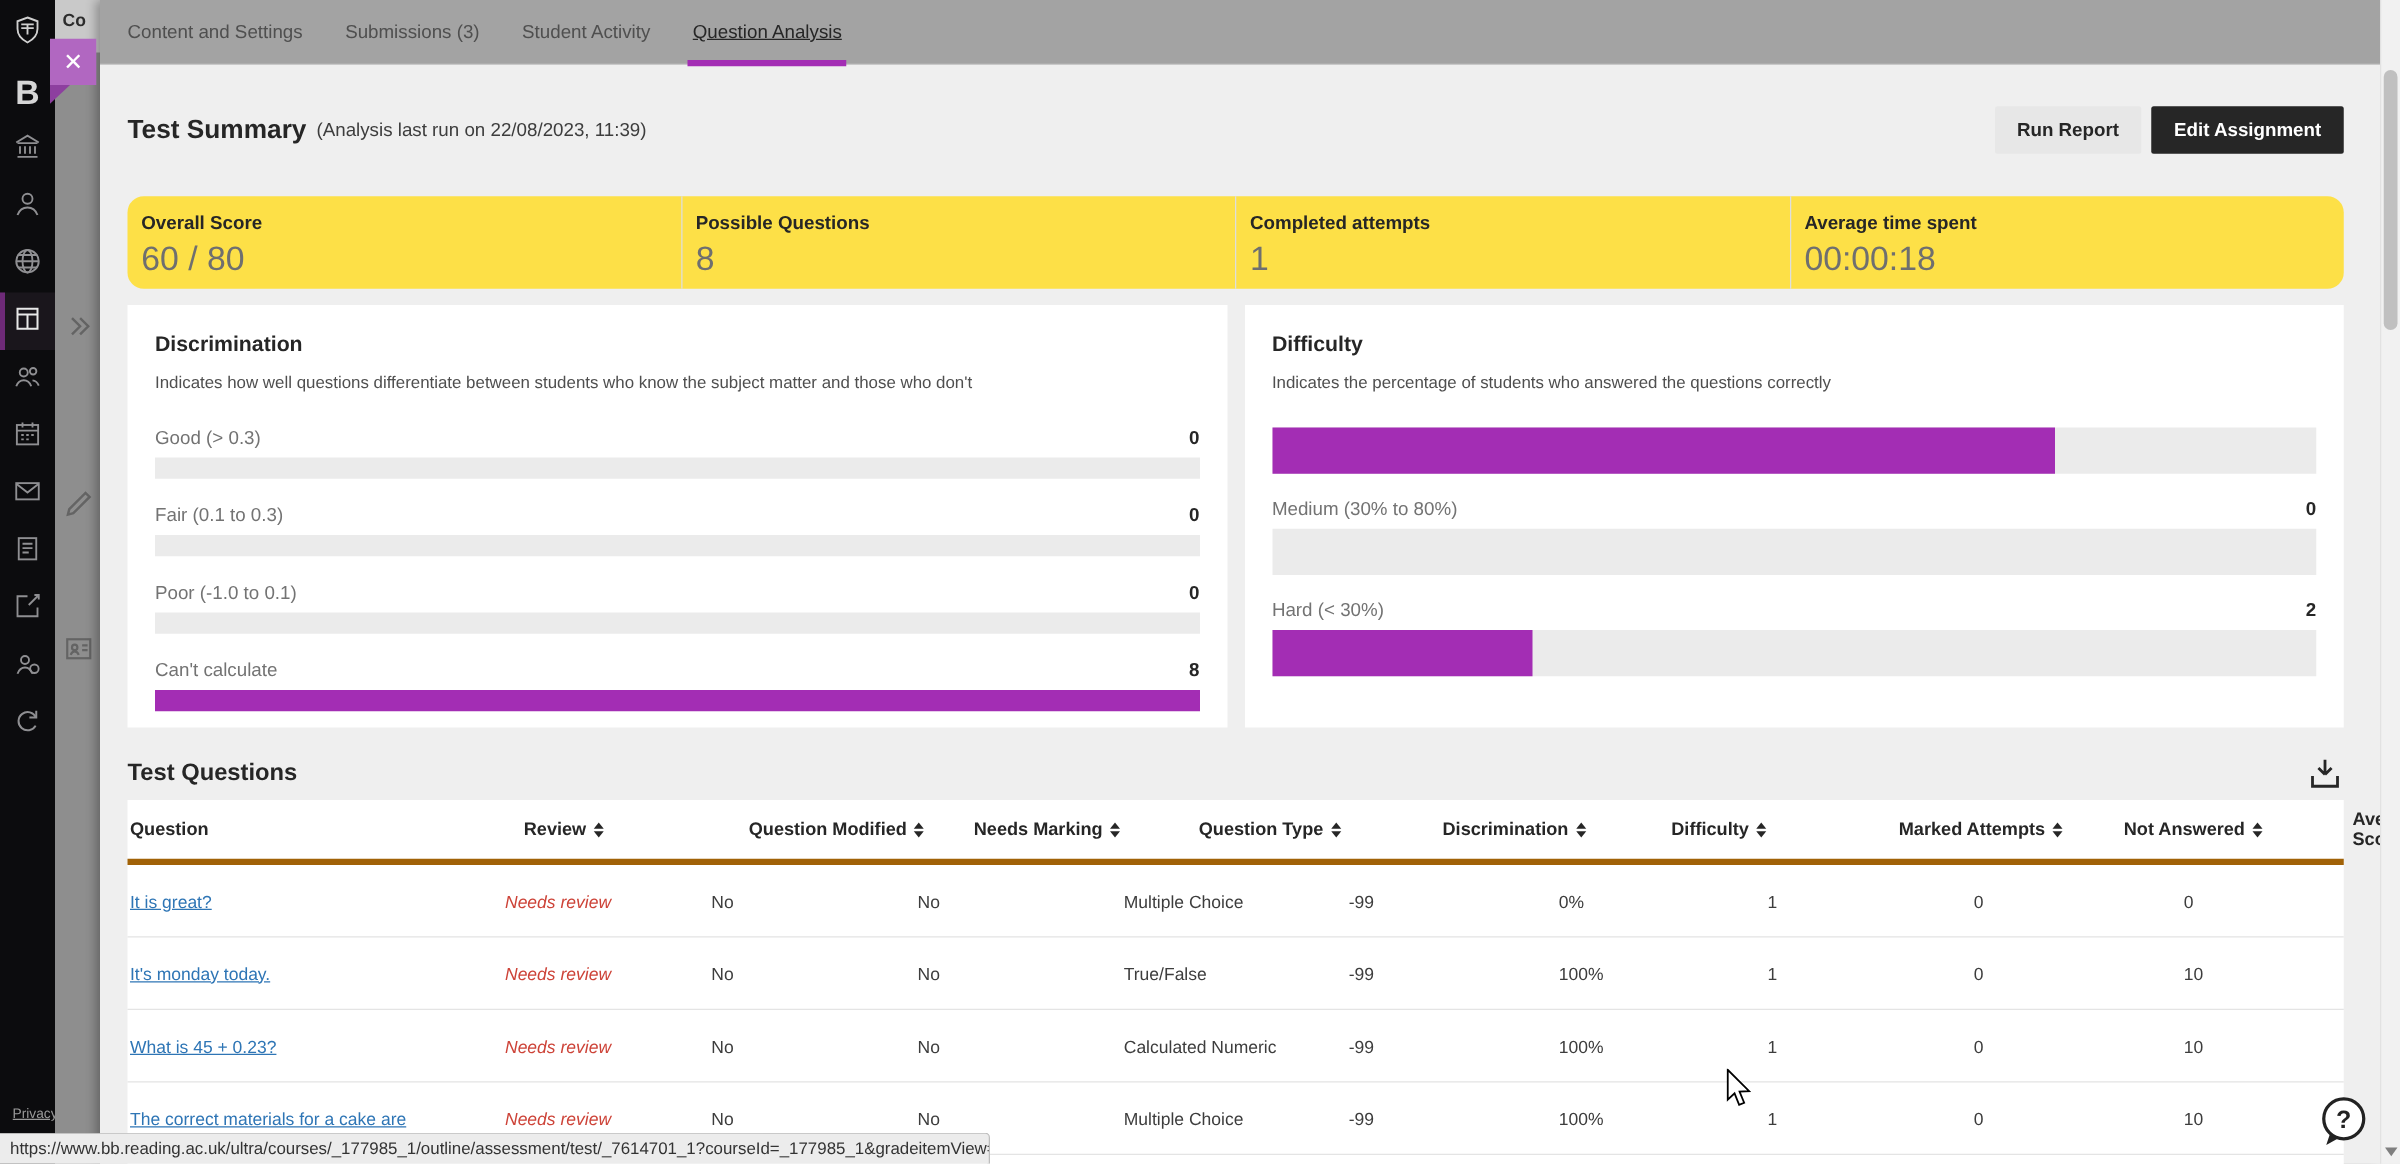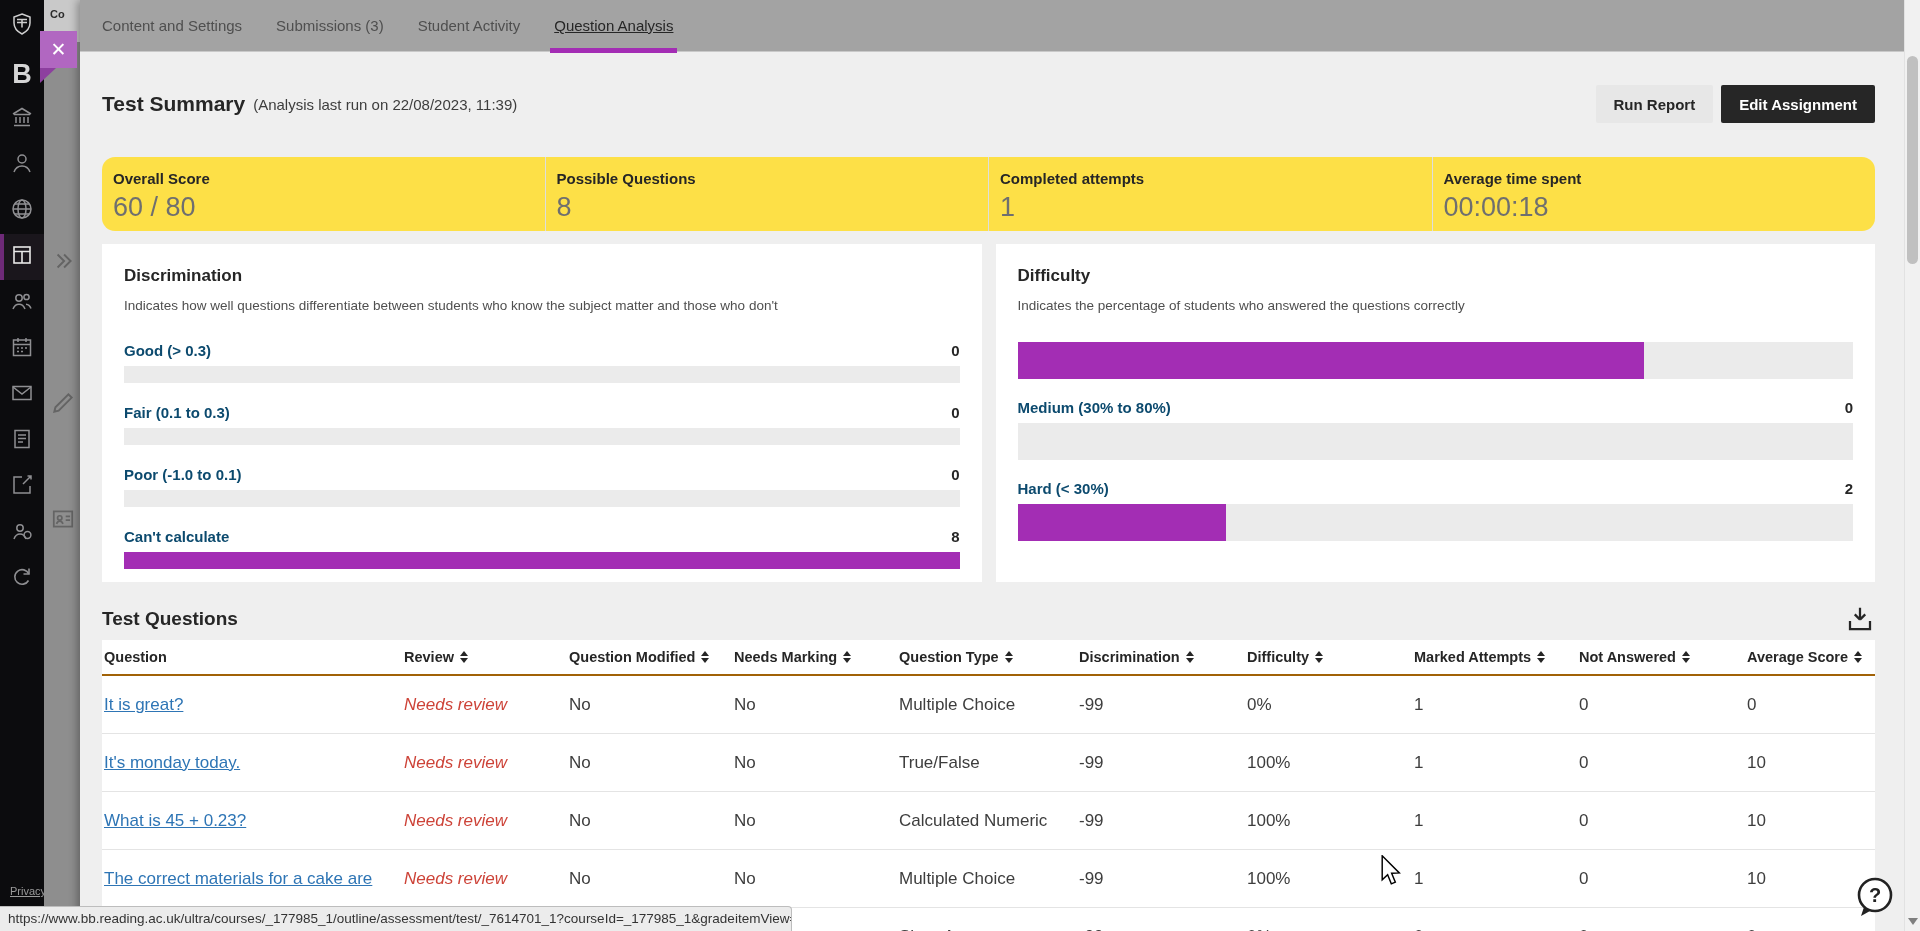--- a/index.html
+++ b/index.html
@@ -13,21 +13,21 @@
   .nav-item svg { width:24px; height:24px; }
   .nav-item.logo { height:52px; color:#cfcfcf; }
   .nav-item.brand { height:44px; color:#d6d6d6; font-size:27px; font-weight:bold; }
   .nav-item.active { background:#1a161c; color:#e8e8e8; }
   .nav-item.active::before { content:""; position:absolute; left:0; top:0; bottom:0; width:4px; background:#6e2a78; }
   .nav-footer { position:absolute; bottom:8px; left:10px; width:34px; overflow:hidden; }
   .nav-footer a { display:block; color:#9a9a9a; font-size:11px; line-height:21px; text-decoration:underline; white-space:nowrap; }
 
   
   .dim { position:absolute; left:44px; top:0; width:36px; height:931px; background:#8e8e8e; z-index:4; overflow:hidden;}
-  .dim-top { position:absolute; left:0; top:0; width:36px; height:42px; background:#c9c9c9; color:#2c2c2c; font-size:11px; font-weight:bold; padding:8px 0 0 6px; }
+  .dim-top { position:absolute; left:0; top:0; width:36px; height:42px; background:#c9c9c9; color:#2c2c2c; font-size:14px; font-weight:bold; padding:8px 0 0 6px; }
   .ghost { position:absolute; left:6px; width:26px; height:26px; color:#565656; opacity:.75; }
   .ghost svg{ width:26px; height:26px; }
 
   
   .close-btn { position:absolute; left:40px; top:31px; z-index:90; cursor:pointer; }
   .close-sq { width:37px; height:37px; background:#b167c1; color:#fff; font-size:19px; display:flex; align-items:center; justify-content:center; }
   .close-tail { width:0; height:0; border-left:16px solid #8d3f9f; border-bottom:15px solid transparent; }
 
   
   .panel { position:absolute; left:80px; top:0; width:1824px; height:931px; background:#efefef; box-shadow:-3px 0 8px rgba(0,0,0,.3); z-index:10; }
@@ -51,41 +51,41 @@
   .stat:last-child { border-right:none; }
   .stat-label { font-size:15px; font-weight:bold; color:#262626; }
   .stat-value { font-size:27px; color:#6f6f6f; margin-top:5px; }
 
   .cards { margin-top:13px; display:flex; gap:14px; }
   .card { flex:1; background:#fff; height:338px; padding:22px; }
   .card-title { font-size:17px; font-weight:bold; color:#262626; }
   .card-desc { font-size:13.5px; color:#4f4f4f; margin-top:12px; }
   .bars { margin-top:29px; }
   .bar-row .lr { display:flex; justify-content:space-between; align-items:flex-end; }
-  .bar-label { font-size:15px; color:#0c4a6e;font-weight:bold; }
+  .bar-label { font-size:15px; color:#737373; }
   .bar-count { font-size:15px; font-weight:bold; color:#262626; }
   .track { background:#ebebeb; margin-top:7px; }
   .fill { height:100%; background:var(--accent); }
   .bars.thin .track { height:17px; } .bars.thin .bar-row { margin-bottom:21px; }
   .bars.thick .track { height:37px; } .bars.thick .bar-row { margin-bottom:20px; }
 
   .tq-head { margin-top:22px; display:flex; align-items:center; justify-content:space-between; }
   .tq-title { font-size:19px; font-weight:bold; color:#262626; }
   .dl { width:30px; height:30px; cursor:pointer; }
 
   .table-card { margin-top:6px; background:#fff; }
   .tq-grid { display:grid; grid-template-columns:300px 165px 165px 165px 180px 168px 167px 165px 168px 1fr; align-items:center; padding:0 2px; }
-  .tq-grid.hdr { height:36px; border-bottom:2px solid #a16207; }
+  .tq-grid.hdr { height:52px; border-bottom:5px solid #a16207;gap:15px; }
   .tq-grid.row { height:58px; border-bottom:1px solid #e4e4e4; }
   .hcell { font-size:14.5px; font-weight:bold; color:#262626; display:flex; align-items:center; cursor:pointer;}
   .sort { display:inline-flex; flex-direction:column; gap:2px; margin-left:6px; }
   .sort i { width:0; height:0; border-left:4px solid transparent; border-right:4px solid transparent; }
   .sort i.up { border-bottom:5px solid #262626; }
   .sort i.dn { border-top:5px solid #262626; }
-  .cell { font-size:17px; color:#3d3d3d; }
+  .cell { font-size:14px; color:#3d3d3d; }
   .cell.q a { color:var(--link); text-decoration:underline; cursor:pointer; }
   .cell.review { color:var(--red); font-style:italic; }
 
   
   .statusbar { position:absolute; left:0; bottom:0; height:25px; width:792px; background:#ececec; border:1px solid #bdbdbd; border-left:none; border-bottom:none; border-top-right-radius:4px; font-size:13.5px; color:#333; line-height:24px; padding-left:8px; z-index:95; white-space:nowrap; overflow:hidden;}
   .help { position:absolute; right:24px; bottom:14px; width:42px; height:42px; z-index:85; cursor:pointer;}
   .scrollbar { position:absolute; right:0; top:0; width:16px; height:931px; background:#f1f1f1; border-left:1px solid #e2e2e2; z-index:80; }
   .thumb { position:absolute; left:2px; width:11px; top:56px; height:208px; background:#c0c0c0; border-radius:6px; cursor:pointer;}
   .sb-arrow { position:absolute; left:3px; bottom:6px; width:0; height:0; border-left:5px solid transparent; border-right:5px solid transparent; border-top:7px solid #7f7f7f; }
   .cursor { position:absolute; left:1378px; top:855px; z-index:100; pointer-events:none; }

